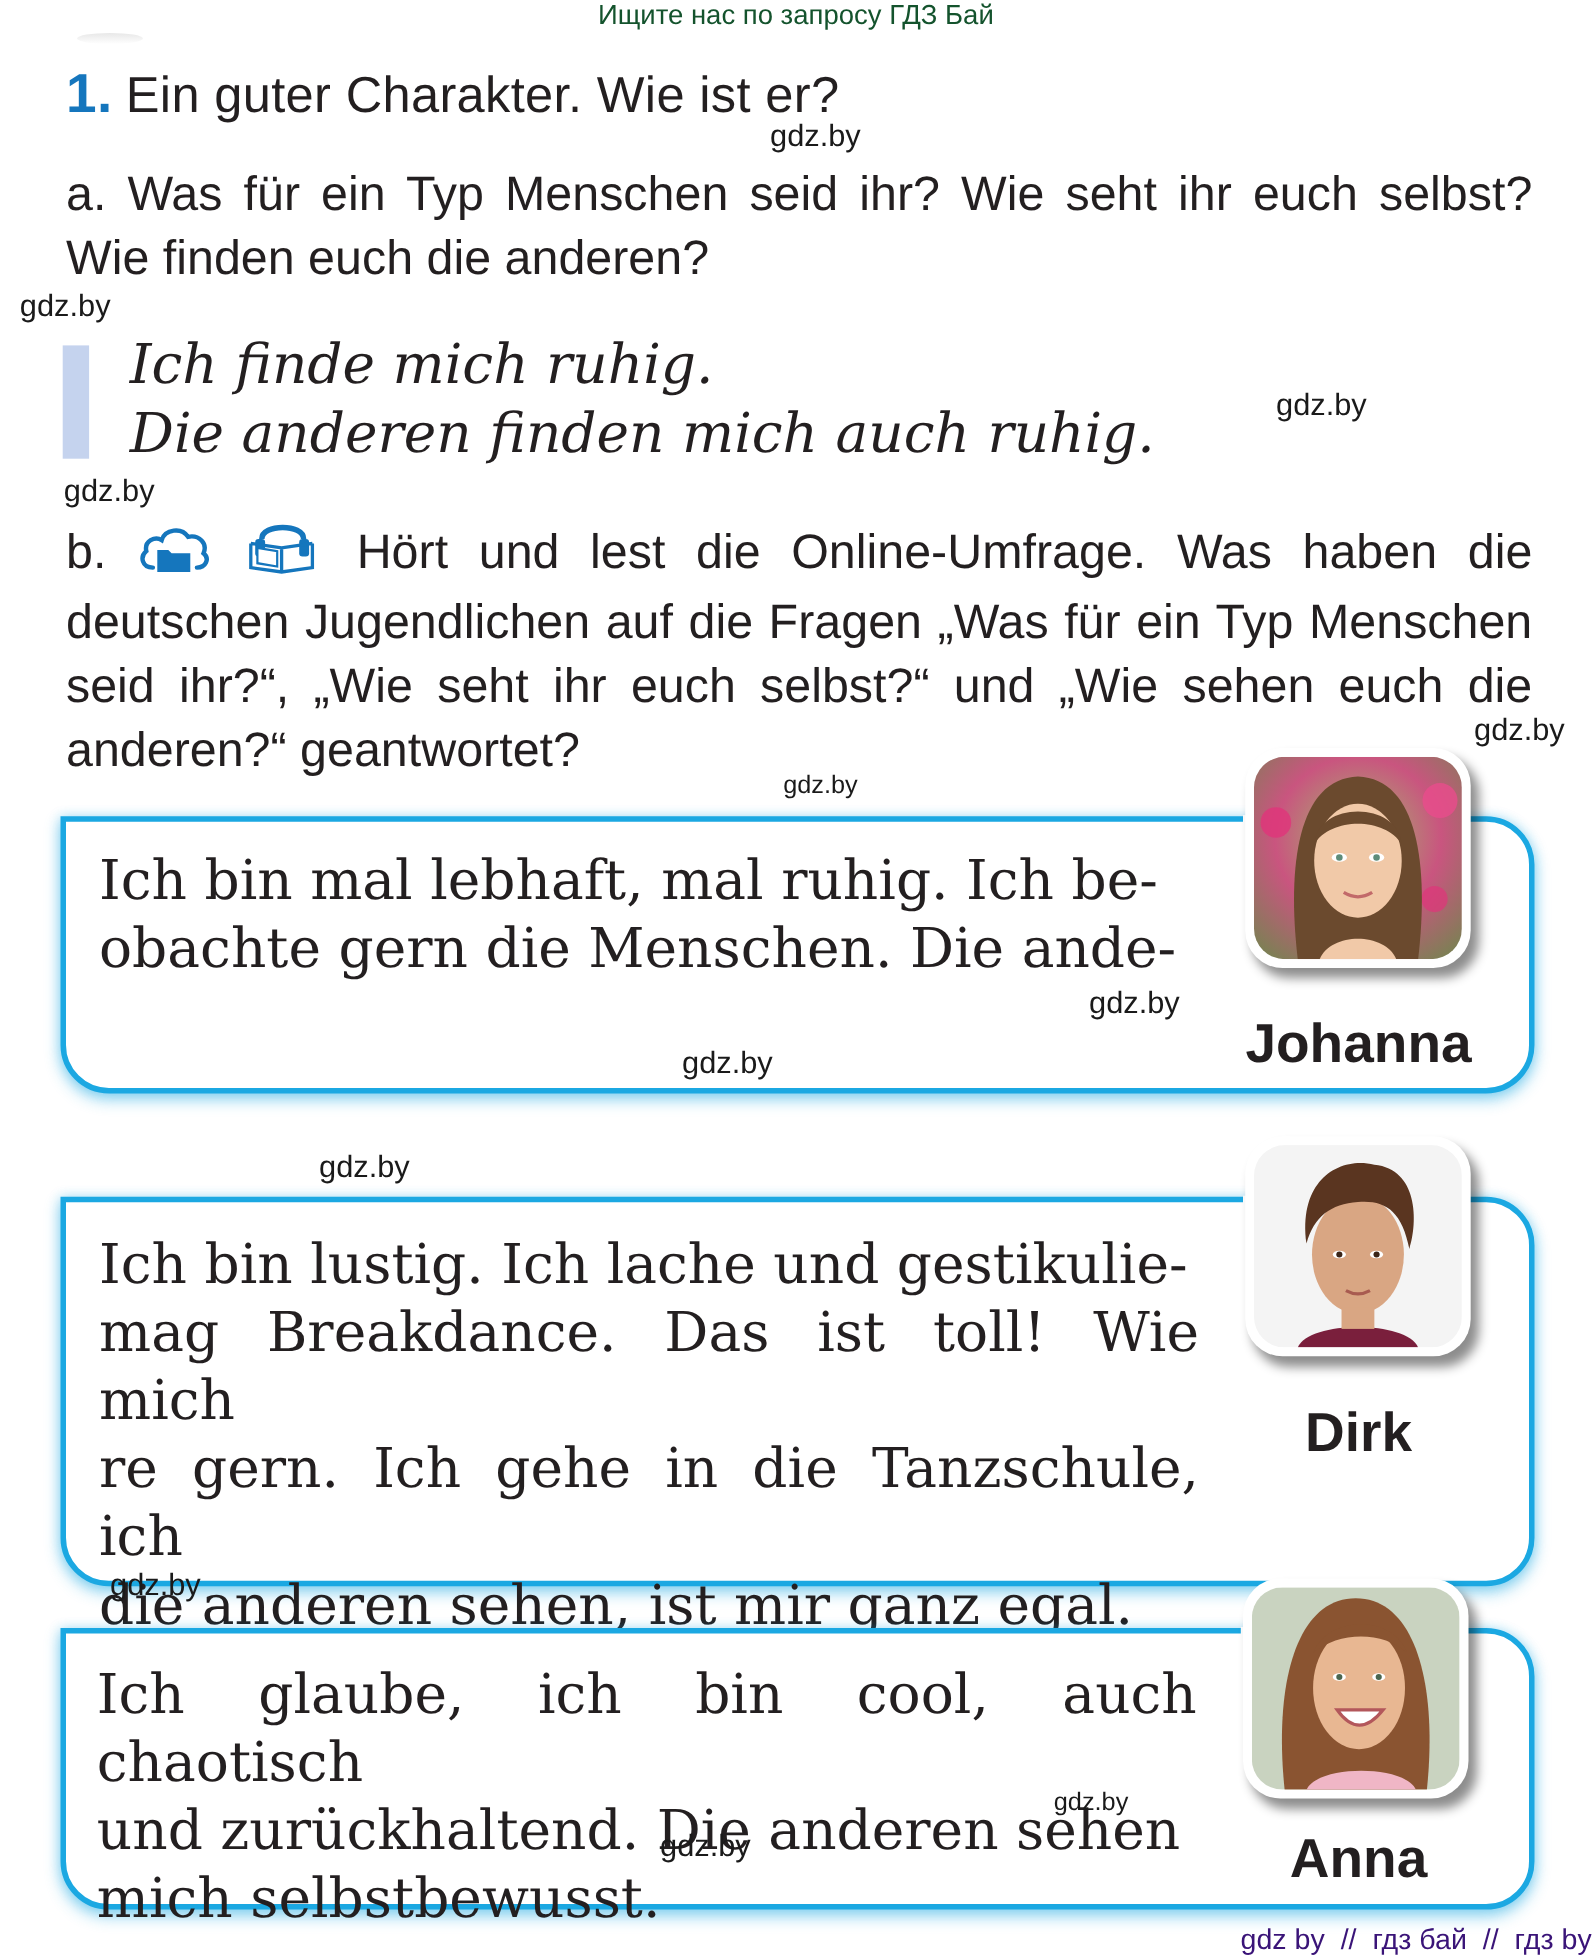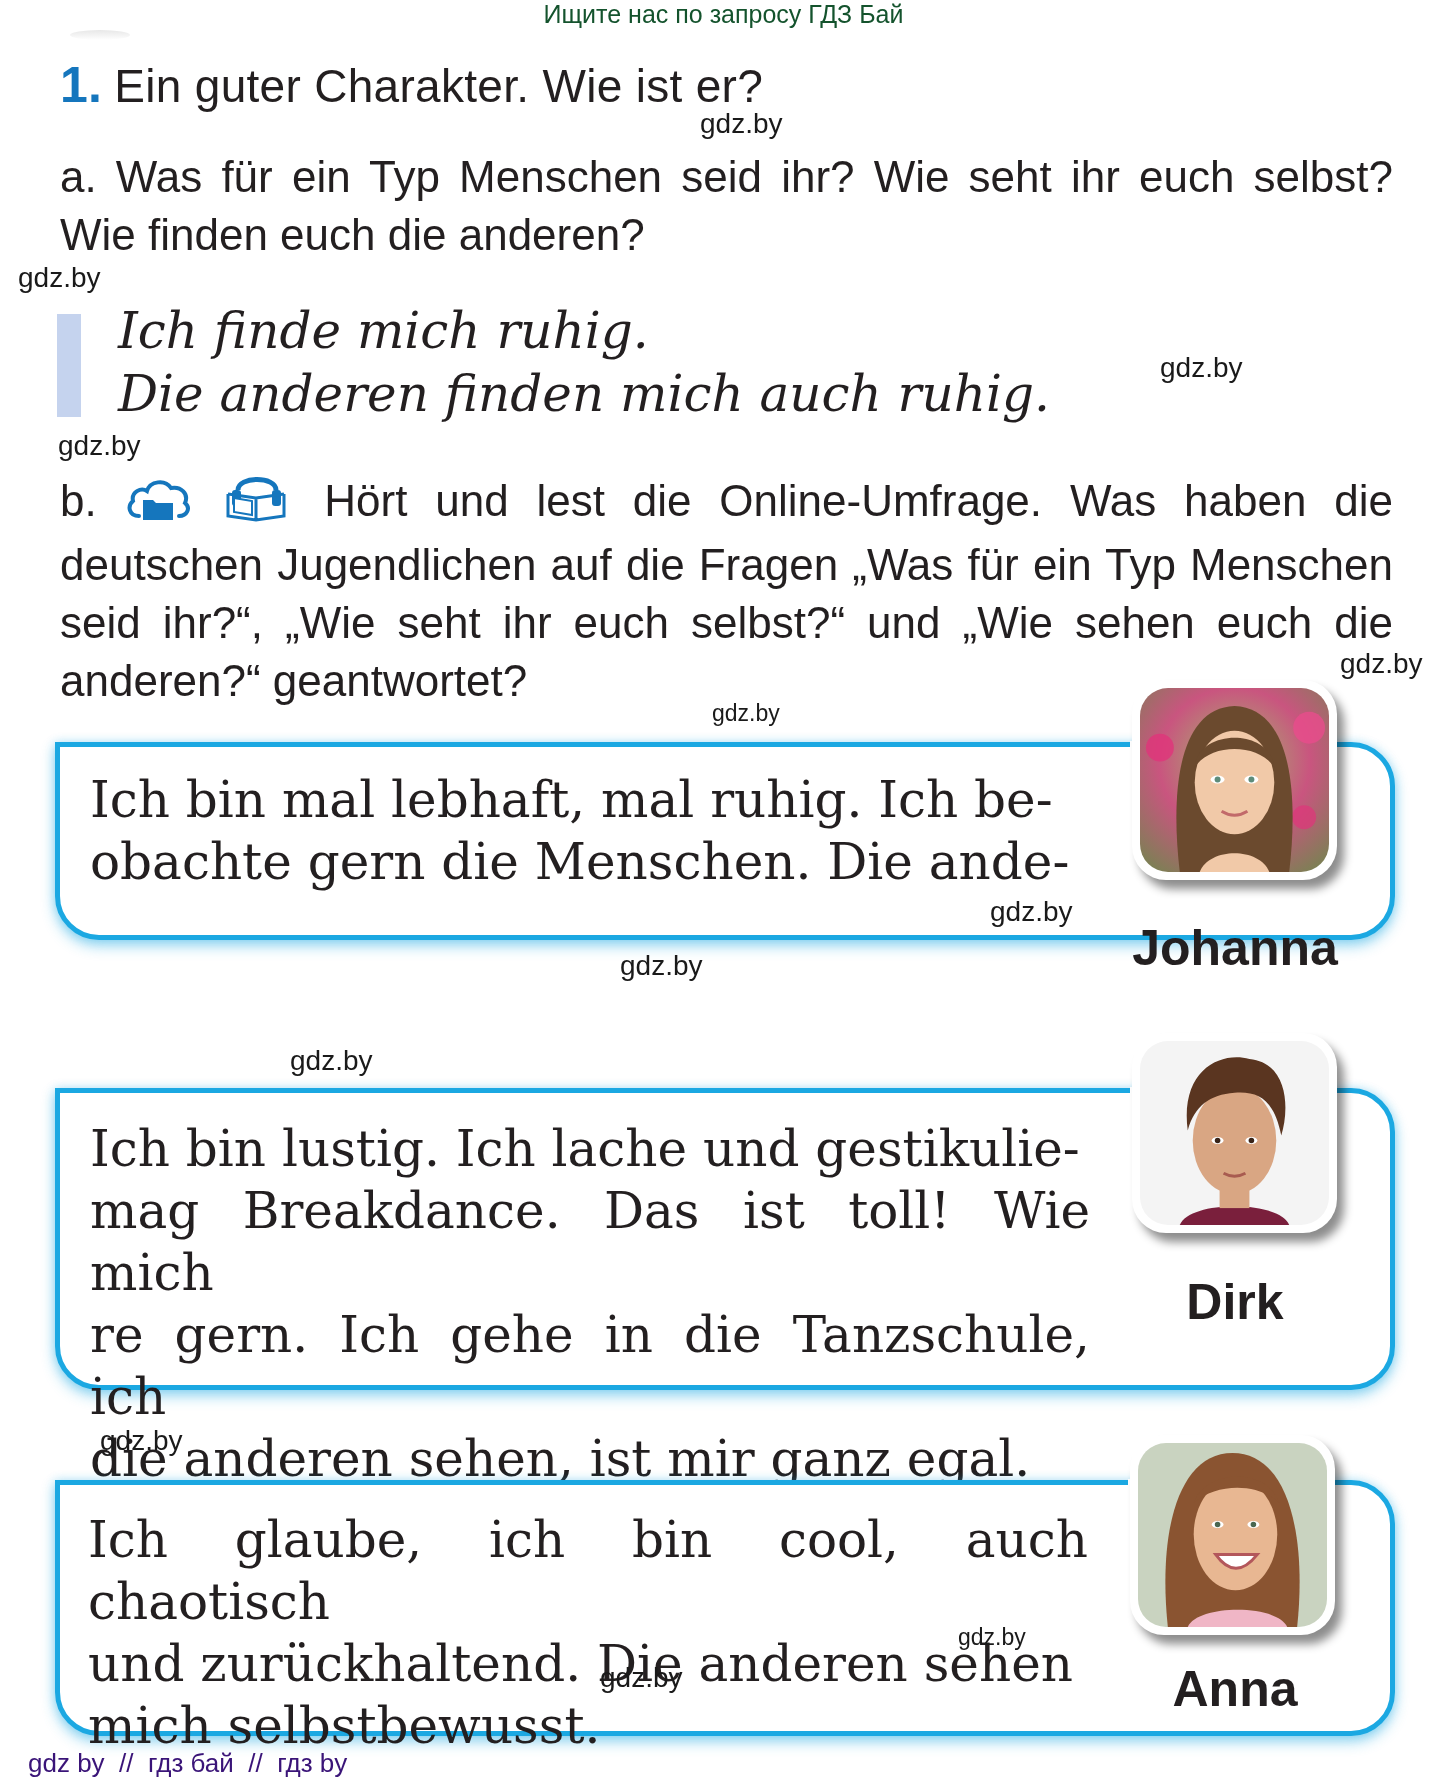--- a/index.html
+++ b/index.html
@@ -29,21 +29,21 @@
             border-radius: 0 44px 44px 44px;
             box-shadow: 0 6px 14px rgba(27,168,226,.45), 0 0 10px rgba(27,168,226,.25); }
   .bubble-text { position: absolute; left: 30px; width: 1000px; font-size: 50px; line-height: 62px; text-align: justify; }
   .photo-wrap { position: absolute; width: 205px; height: 200px; background: #fff; border-radius: 34px; padding: 8px;
                 box-shadow: 7px 9px 10px rgba(0,0,0,.45); }
   .photo { width: 100%; height: 100%; border-radius: 28px; overflow: hidden; }
   .photo svg { width: 100%; height: 100%; display: block; }
   .name { position: absolute; width: 220px; text-align: center; font-size: 50px; font-weight: bold; color: #231f20; }
   .notch { position: absolute; width: 160px; height: 18px; background: #fff; }
 
-  #footer { left: 0; width: 1447px; top: 1748px; text-align: left; font-size: 26px; color: #3a1478; white-space: pre; padding-left: 28px; }
+  #footer { left: 0; width: 1447px; top: 1748px; text-align: right; font-size: 26px; color: #3a1478; white-space: pre; padding-left: 28px; }
 </style>
 </head>
 <body>
 
 <div id="top-banner" class="abs">Ищите нас по запросу ГДЗ Бай</div>
 <div id="corner-shadow" class="abs"></div>
 
 <div id="title" class="abs">
   <span class="num">1.</span><span>Ein guter Charakter. Wie ist er?</span>
 </div>
@@ -75,21 +75,21 @@
       <rect x="48" y="18" width="9" height="16" rx="3" fill="#1576bd"></rect>
       <path d="M4 22 L4 44 L32 48 L60 44 L60 22 M32 26 L32 48 M4 22 L32 26 L60 22" fill="none" stroke="#1576bd" stroke-width="3"></path>
       <path d="M10 26 L10 40 L28 43 L28 29 Z" fill="#ffffff" stroke="#1576bd" stroke-width="2"></path>
     </svg>
   </span>
   <span>Hört und lest die Online-Umfrage. Was haben die deutschen Jugendlichen auf die Fragen „Was für ein Typ Menschen seid ihr?“, „Wie seht ihr euch selbst?“ und „Wie sehen euch die anderen?“ geantwortet?</span>
 </div>
 <div class="wm" style="left:1340px; top:648px;">gdz.by</div>
 <div class="wm sm" style="left:712px; top:700px;">gdz.by</div>
 
-<div class="bubble" style="top:742px; height:198px;">
+<div class="bubble" style="top:742px; height:252px;">
   <div class="notch" style="left:1070px; top:-6px;"></div>
   <div class="bubble-text serif" style="top:22px;">
     <div>Ich bin mal lebhaft, mal ruhig. Ich be-</div>
     <div>obachte gern die Menschen. Die ande-</div>
   </div>
   <div class="name" style="left:1065px; top:172px;">Johanna</div>
 </div>
 <div class="photo-wrap" style="left:1132px; top:680px;">
   <div class="photo">
     <svg viewBox="0 0 190 185" preserveAspectRatio="none">
@@ -114,21 +114,21 @@
       <path d="M82 124 Q95 132 108 124" fill="none" stroke="#c26a6a" stroke-width="3"></path>
       <path d="M60 185 C70 160 120 160 130 185 Z" fill="#f1c9a8"></path>
     </svg>
   </div>
 </div>
 <div class="wm" style="left:990px; top:896px;">gdz.by</div>
 <div class="wm" style="left:620px; top:950px;">gdz.by</div>
 
 <div class="wm" style="left:290px; top:1045px;">gdz.by</div>
 
-<div class="bubble" style="top:1088px; height:302px;padding-left:30px;">
+<div class="bubble" style="top:1088px; height:354px;padding-left:30px;">
   <div class="notch" style="left:1070px; top:-6px;"></div>
   <div class="bubble-text serif" style="top:25px;">
     <div>Ich bin lustig. Ich lache und gestikulie-</div>
     <div>mag Breakdance. Das ist toll! Wie mich</div>
     <div>re gern. Ich gehe in die Tanzschule, ich</div>
     <div>die anderen sehen, ist mir ganz egal.</div>
   </div>
   <div class="name" style="left:1065px; top:180px;">Dirk</div>
 </div>
 <div class="photo-wrap" style="left:1132px; top:1033px;">

